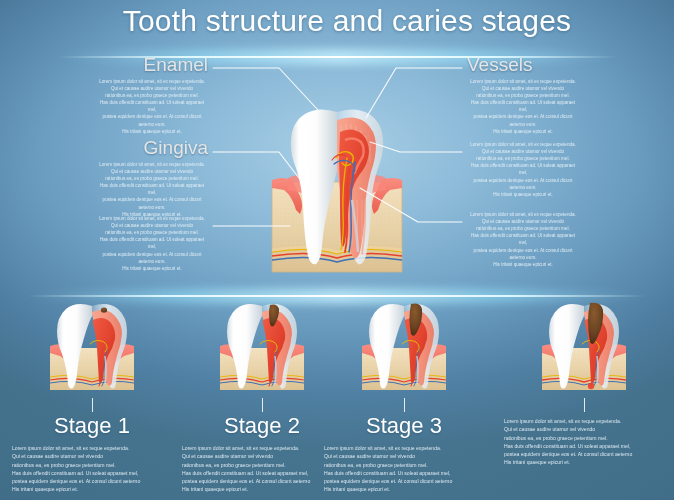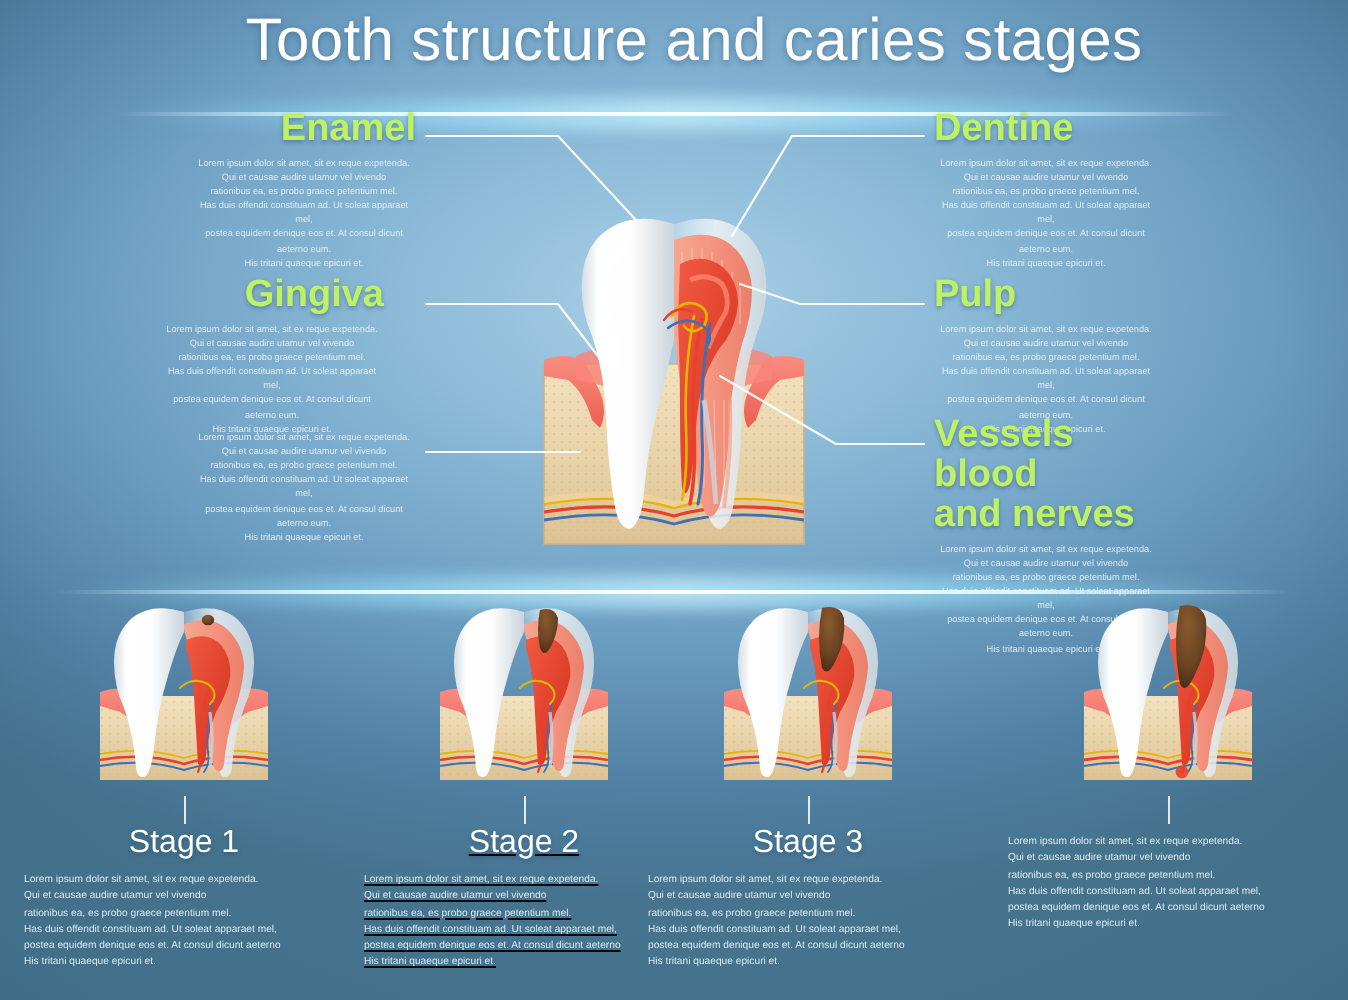--- a/index.html
+++ b/index.html
@@ -54,23 +54,23 @@
     text-shadow:0 1px 3px rgba(30,70,100,0.45);
     padding-left:20px;
   }
 
   
   .leaders { position:absolute; inset:0; }
 
   
   .callout { position:absolute; }
   .callout .c-title {
-    color:#bef264;
+    color:#e5e5e5;
     font-size:19px;
-    font-weight:700;
+    font-weight:400;
     line-height:1.05;
     text-shadow:0 1px 2px rgba(30,70,100,0.45);
     white-space:pre-line;
   }
   .callout .c-body {
     color:#e7f2f8;
     font-size:4.6px;
     line-height:1.55;
     margin-top:3px;
     opacity:0.92;
@@ -84,21 +84,21 @@
   .stages { position:absolute; left:0; top:288px; width:100%; height:212px; }
   .stage { position:absolute; top:0; width:168px; }
   .stage .tooth-wrap {
     height:110px; display:flex; align-items:flex-end; justify-content:center;
   }
   .stage .connector {
     width:1px; height:14px; margin:0 auto;
     background:rgba(255,255,255,0.85);
   }
   .stage .s-title {
-    text-align:center; color:#ffffff; font-size:16px; font-weight:400;
+    text-align:center; color:#ffffff; font-size:22px; font-weight:400;
     margin-top:1px;
     text-shadow:0 1px 2px rgba(30,70,100,0.45);
   }
   .stage .s-body {
     color:#e7f2f8; font-size:5.1px; line-height:1.62; margin-top:5px;
     padding:0 4px; white-space:pre-line; opacity:0.93;
   }
 </style>
 </head>
 <body>
@@ -280,62 +280,59 @@
   <div class="callout left" style="left:96px; top:55px; width:112px;">
     <div class="c-title">Enamel</div>
     <div class="c-body">Lorem ipsum dolor sit amet, sit ex reque expetenda.
 Qui et causae audire utamur  vel vivendo
 rationibus ea, es probo graece petentium mel.
 Has duis offendit constituam ad. Ut soleat apparaet mel,
 postea equidem denique eos et. At consul dicunt aeterno eum.
 His tritani quaeque epicuri et.</div>
   </div>
 
-  <div class="callout left" style="left:80px; top:138px; width:112px;">
+  <div class="callout left" style="left:96px; top:138px; width:112px;">
     <div class="c-title">Gingiva</div>
     <div class="c-body">Lorem ipsum dolor sit amet, sit ex reque expetenda.
 Qui et causae audire utamur  vel vivendo
 rationibus ea, es probo graece petentium mel.
 Has duis offendit constituam ad. Ut soleat apparaet mel,
 postea equidem denique eos et. At consul dicunt aeterno eum.
 His tritani quaeque epicuri et.</div>
   </div>
 
   <div class="callout left" style="left:96px; top:212px; width:112px;">
     <div class="c-body">Lorem ipsum dolor sit amet, sit ex reque expetenda.
 Qui et causae audire utamur  vel vivendo
 rationibus ea, es probo graece petentium mel.
 Has duis offendit constituam ad. Ut soleat apparaet mel,
 postea equidem denique eos et. At consul dicunt aeterno eum.
 His tritani quaeque epicuri et.</div>
   </div>
 
   <div class="callout right" style="left:467px; top:55px; width:112px;">
-    <div class="c-title">Dentine</div>
+    <div class="c-title">Vessels</div>
     <div class="c-body">Lorem ipsum dolor sit amet, sit ex reque expetenda.
 Qui et causae audire utamur  vel vivendo
 rationibus ea, es probo graece petentium mel.
 Has duis offendit constituam ad. Ut soleat apparaet mel,
 postea equidem denique eos et. At consul dicunt aeterno eum.
 His tritani quaeque epicuri et.</div>
   </div>
 
   <div class="callout right" style="left:467px; top:138px; width:112px;">
-    <div class="c-title">Pulp</div>
     <div class="c-body">Lorem ipsum dolor sit amet, sit ex reque expetenda.
 Qui et causae audire utamur  vel vivendo
 rationibus ea, es probo graece petentium mel.
 Has duis offendit constituam ad. Ut soleat apparaet mel,
 postea equidem denique eos et. At consul dicunt aeterno eum.
 His tritani quaeque epicuri et.</div>
   </div>
 
   <div class="callout right" style="left:467px; top:208px; width:112px;">
-    <div class="c-title">Vessels blood
-and nerves</div>
     <div class="c-body">Lorem ipsum dolor sit amet, sit ex reque expetenda.
 Qui et causae audire utamur  vel vivendo
 rationibus ea, es probo graece petentium mel.
 Has duis offendit constituam ad. Ut soleat apparaet mel,
 postea equidem denique eos et. At consul dicunt aeterno eum.
 His tritani quaeque epicuri et.</div>
   </div>
 
   <div class="stages">
 
@@ -367,21 +364,21 @@
       <div class="connector"></div>
       <div class="s-title">Stage 1</div>
       <div class="s-body">Lorem ipsum dolor sit amet, sit ex reque expetenda.
 Qui et causae audire utamur  vel vivendo
 rationibus ea, es probo graece petentium mel.
 Has duis offendit constituam ad. Ut soleat apparaet mel,
 postea equidem denique eos et. At consul dicunt aeterno
 His tritani quaeque epicuri et.</div>
     </div>
 
-    <div class="stage" style="left:178px;text-decoration:underline;">
+    <div class="stage" style="left:178px;">
       <div class="tooth-wrap">
         <svg width="108" height="108" viewBox="0 0 108 108">
           <g>
             <path d="M12,58 L12,100 L96,100 L96,58 Z" fill="url(#boneG)"></path>
             <path d="M12,58 L12,100 L96,100 L96,58 Z" fill="url(#bonetex)" opacity="0.8"></path>
             <path d="M12,90 Q34,86 54,92 Q74,86 96,90" fill="none" stroke="#e8402c" stroke-width="1.2"></path>
             <path d="M12,93 Q34,89 54,95 Q74,89 96,93" fill="none" stroke="#3f6fb5" stroke-width="1"></path>
             <path d="M12,87 Q34,83 54,89 Q74,83 96,87" fill="none" stroke="#e8b400" stroke-width="0.9"></path>
             <path d="M12,56 Q22,52 32,57 L38,70 Q40,78 37,84 Q32,72 22,66 L12,63 Z" fill="url(#gumG)"></path>
             <path d="M96,56 Q86,52 76,57 L70,70 Q68,78 71,84 Q76,72 86,66 L96,63 Z" fill="url(#gumG)"></path>

